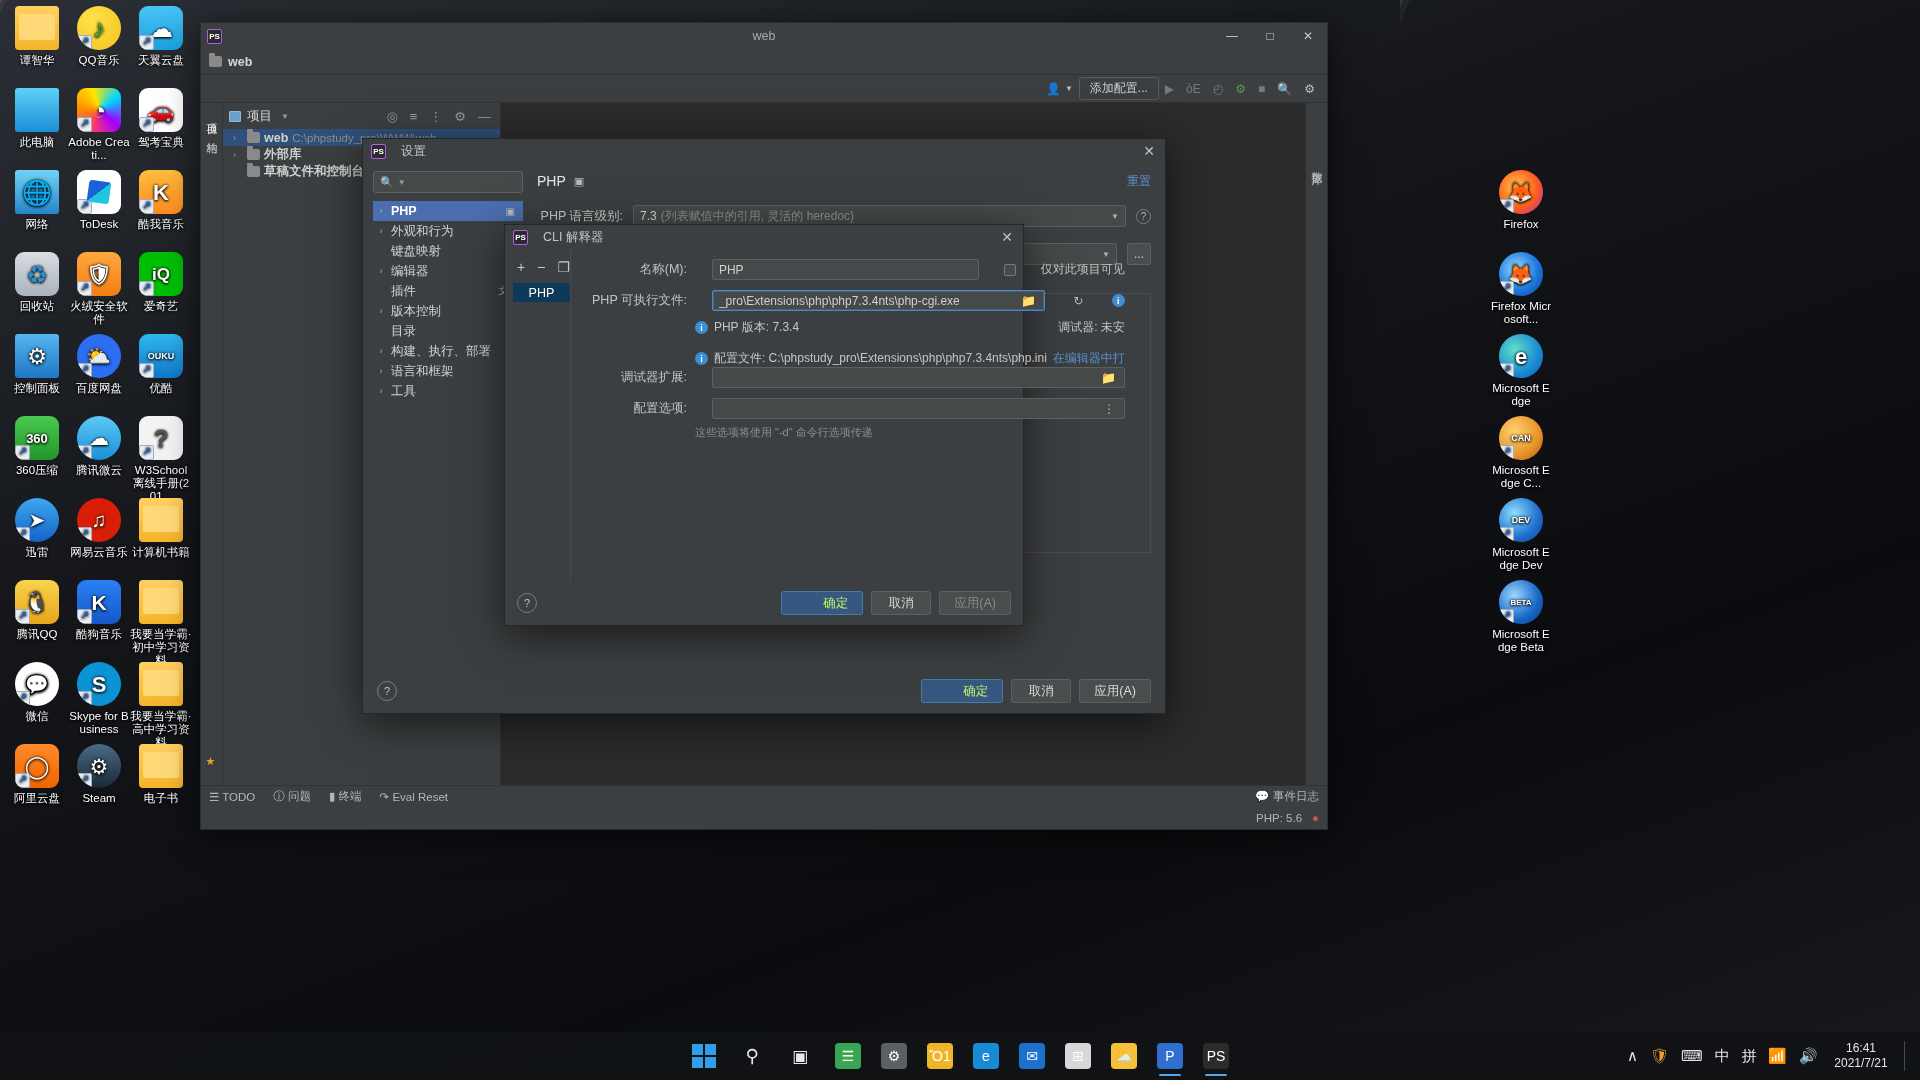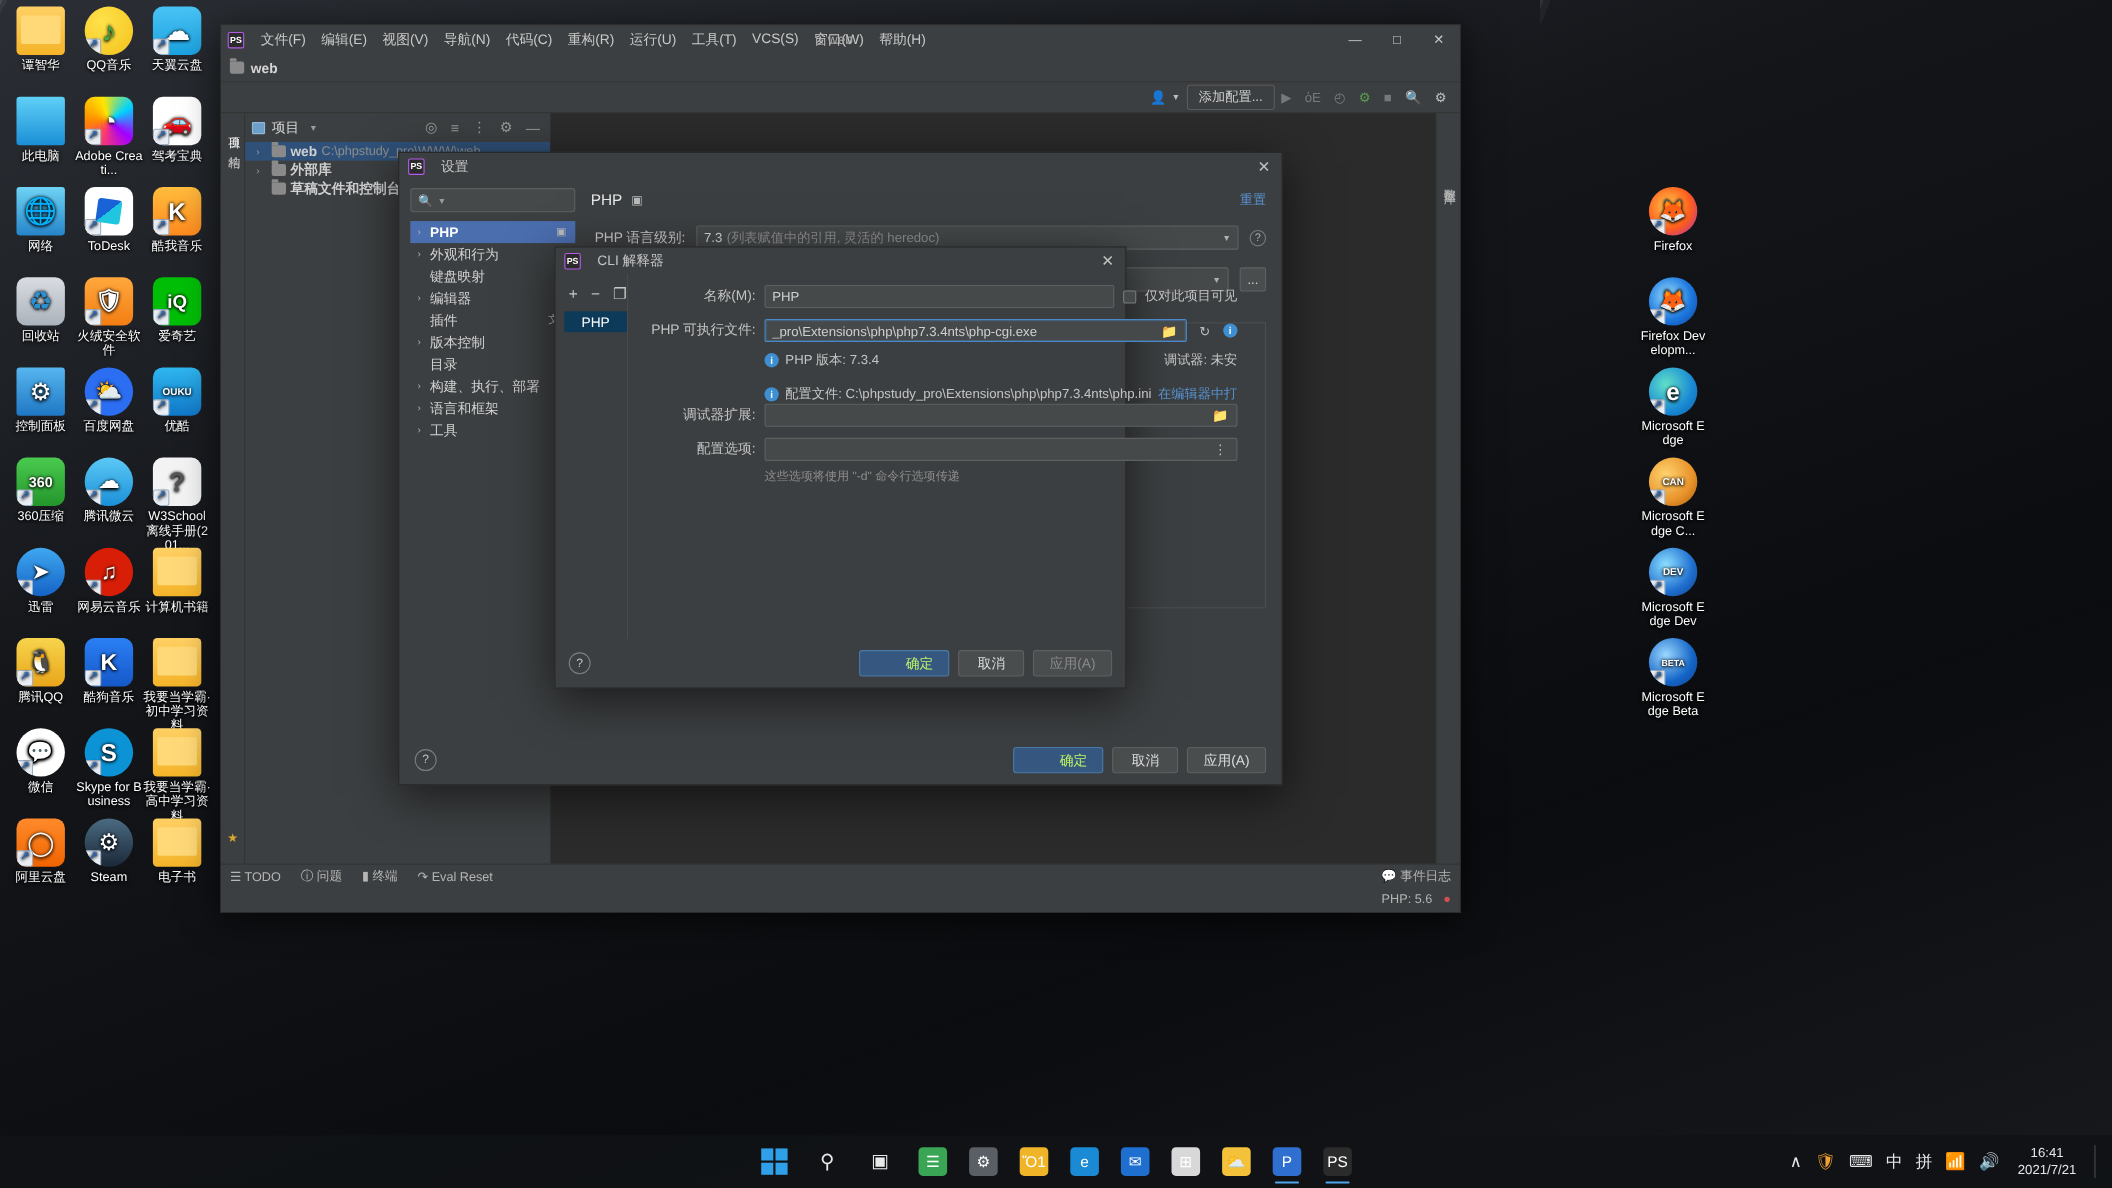--- a/index.html
+++ b/index.html
@@ -255,21 +255,21 @@
     position:absolute; left:504px; top:224px; width:520px; height:402px;
     background:#3c3f41; border:1px solid #262626; z-index:40;
     box-shadow:0 10px 40px rgba(0,0,0,.6); display:flex; flex-direction:column;
   }
   #cli-body { flex:1; display:flex; min-height:0; }
   #cli-left { width:112px; border-right:1px solid #4a4a4a; padding:8px 0 0 8px; }
   #cli-tools { display:flex; align-items:center; gap:12px; padding-left:4px; height:20px; color:#c8c8c8; font-size:14px; }
   .cli-item { height:19px; display:flex; align-items:center; justify-content:center; font-size:12.5px; color:#d4d4d4; }
   .cli-item.sel { background:#0d3a58; color:#fff; }
   #cli-right { flex:1; padding:10px 12px 0 12px; }
-  .c-row { display:flex; align-items:center; gap:8px; font-size:12.5px; color:#c9c9c9; }
+  .c-row { display:flex; align-items:center; gap:25px; font-size:12.5px; color:#c9c9c9; }
   .c-label { min-width:104px; text-align:right; color:#c2c2c2; }
   .c-input { flex:1; height:21px; border:1px solid #5e6060; background:#45494a; border-radius:2px;
              display:flex; align-items:center; padding:0 6px; color:#cfcfcf; font-size:12px; }
   .c-input.focus { border:1px solid #4a88c7; box-shadow:0 0 0 1px rgba(74,136,199,.4) inset; }
   .chk { width:12px; height:12px; border:1px solid #7a7a7a; background:#45494a; border-radius:2px; }
   .sec-head { display:flex; align-items:center; gap:8px; margin-top:14px; font-size:12.5px; color:#d8d8d8; }
   .sec-head .line { flex:1; height:1px; background:#555; }
   .info-row { display:flex; align-items:center; gap:6px; margin-top:8px; font-size:12px; color:#c4c4c4; }
   .info-ico { width:13px; height:13px; border-radius:50%; background:#3d8fd1; color:#fff;
               font-size:9px; font-weight:bold; display:flex; align-items:center; justify-content:center; flex:none; }
@@ -453,21 +453,21 @@
     <div class="dicon" style="left: 1490px; top: 170px;">
       <div class="glyph g-firefox">
         <span class="shortcut"></span>
       </div>
       <span class="lbl">Firefox</span>
     </div>
     <div class="dicon" style="left: 1490px; top: 252px;">
       <div class="glyph g-ffdev">
         <span class="shortcut"></span>
       </div>
-      <span class="lbl">Firefox Developm...</span>
+      <span class="lbl">Firefox Microsoft...</span>
     </div>
     <div class="dicon" style="left: 1490px; top: 334px;">
       <div class="glyph g-edge">
         <span class="shortcut"></span>
       </div>
       <span class="lbl">Microsoft Edge</span>
     </div>
     <div class="dicon" style="left: 1490px; top: 416px;">
       <div class="glyph g-edgecan">
         <span class="shortcut"></span>
@@ -484,33 +484,20 @@
       <div class="glyph g-edgebeta">
         <span class="shortcut"></span>
       </div>
       <span class="lbl">Microsoft Edge Beta</span>
     </div>
   </div>
 
 <div id="ide">
   <div id="ide-title">
     <div class="ps-logo">PS</div>
-    <div id="ide-menubar" style="display:flex;">
-        <span class="menu-item">文件(F)</span>
-        <span class="menu-item">编辑(E)</span>
-        <span class="menu-item">视图(V)</span>
-        <span class="menu-item">导航(N)</span>
-        <span class="menu-item">代码(C)</span>
-        <span class="menu-item">重构(R)</span>
-        <span class="menu-item">运行(U)</span>
-        <span class="menu-item">工具(T)</span>
-        <span class="menu-item">VCS(S)</span>
-        <span class="menu-item">窗口(W)</span>
-        <span class="menu-item">帮助(H)</span>
-      </div>
     <div id="ide-title-text">web</div>
     <div class="win-ctrls">
       <div class="win-btn">—</div>
       <div class="win-btn">□</div>
       <div class="win-btn close">✕</div>
     </div>
   </div>
 
   <div id="ide-nav">
     <span class="folder-ico"></span>

